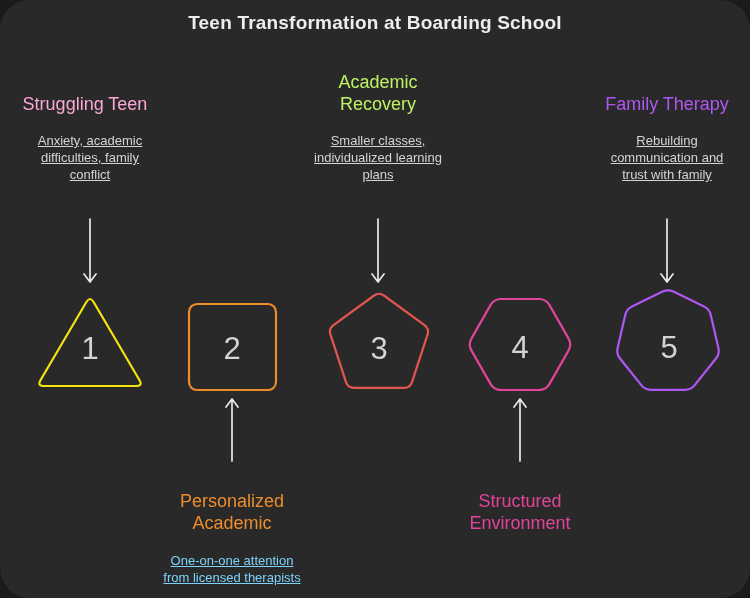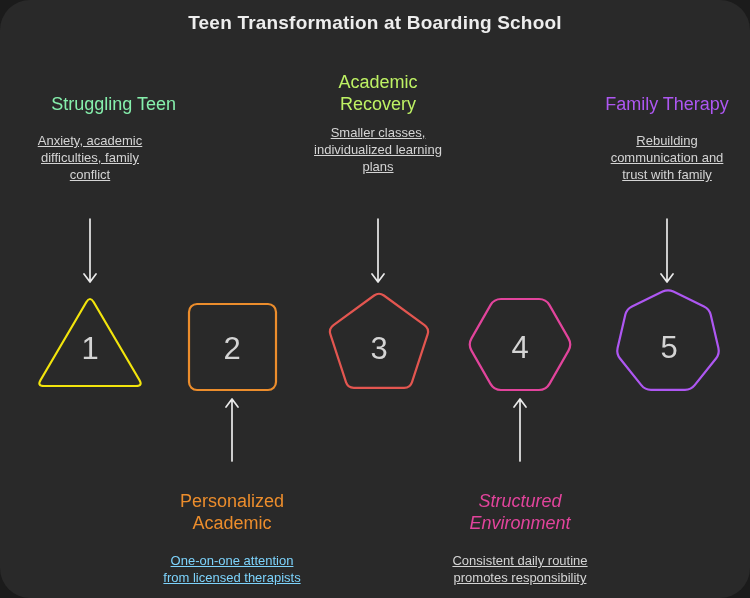--- a/index.html
+++ b/index.html
@@ -25,45 +25,43 @@
   .arrow{fill:none;stroke-width:1.7;stroke-linecap:round;stroke-linejoin:round;}
   .num{font-size:31px;text-anchor:middle;}
 </style>
 </head>
 <body>
 
 <div class="canvas" style="background: rgb(41, 41, 41); border-radius: 30px;">
 
   <h1 class="title" style="color: rgb(237, 237, 237);">Teen Transformation at Boarding School</h1>
 
-  <div class="heading" style="left: 6px; top: 93px; width: 170px; color: #86efac; text-align: right;">Struggling Teen</div>
+  <div class="heading" style="left: 0; top: 93px; width: 170px; color: #f9a8d4;">Struggling Teen</div>
   <div class="desc" style="left: 5px; top: 132px; width: 170px; color: rgb(212, 212, 212);">Anxiety, academic
 difficulties, family
 conflict</div>
 
   <div class="heading" style="left: 293px; top: 71px; width: 170px; color: #bef264;">Academic
 Recovery</div>
-  <div class="desc" style="left: 293px; top: 124px; width: 170px; color: rgb(212, 212, 212);">Smaller classes,
+  <div class="desc" style="left: 293px; top: 132px; width: 170px; color: rgb(212, 212, 212);">Smaller classes,
 individualized learning
 plans</div>
 
   <div class="heading" style="left: 582px; top: 93px; width: 170px; color: rgb(174, 87, 242);">Family Therapy</div>
   <div class="desc" style="left: 582px; top: 132px; width: 170px; color: rgb(212, 212, 212);">Rebuilding
 communication and
 trust with family</div>
 
   <div class="heading" style="left: 147px; top: 490px; width: 170px; color: rgb(236, 141, 44);">Personalized
 Academic</div>
   <div class="desc" style="left: 132px; top: 552px; width: 200px; color: #7dd3fc;">One-on-one attention
 from licensed therapists</div>
 
-  <div class="heading" style="left: 435px; top: 490px; width: 170px; color: rgb(226, 68, 156); font-style: italic;">Structured
+  <div class="heading" style="left: 435px; top: 490px; width: 170px; color: rgb(226, 68, 156);">Structured
 Environment</div>
-  <div class="desc" style="left: 420px; top: 552px; width: 200px; color: rgb(212, 212, 212);">Consistent daily routine
-promotes responsibility</div>
 
   <svg class="layer" width="750" height="598" viewBox="0 0 750 598">
 
     <path class="arrow" d="M90,219 L90,281 M84,274 L90,282 L96,274" stroke="#e9e9e9"></path>
     <path class="arrow" d="M378,219 L378,281 M372,274 L378,282 L384,274" stroke="#e9e9e9"></path>
     <path class="arrow" d="M667,219 L667,281 M661,274 L667,282 L673,274" stroke="#e9e9e9"></path>
 
     <path class="arrow" d="M232,461 L232,400 M226,407 L232,399 L238,407" stroke="#e9e9e9"></path>
     <path class="arrow" d="M520,461 L520,400 M514,407 L520,399 L526,407" stroke="#e9e9e9"></path>
 

